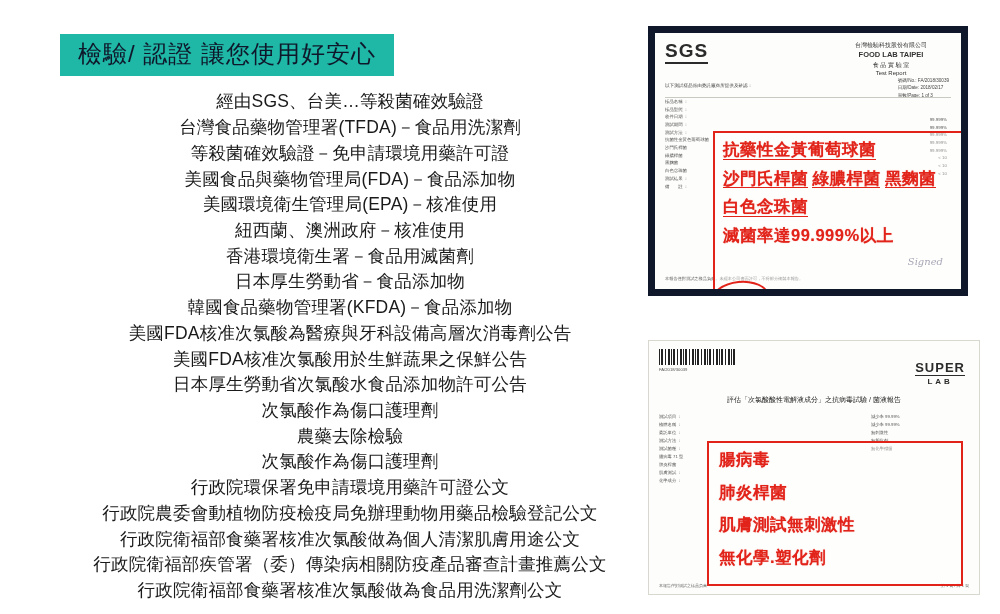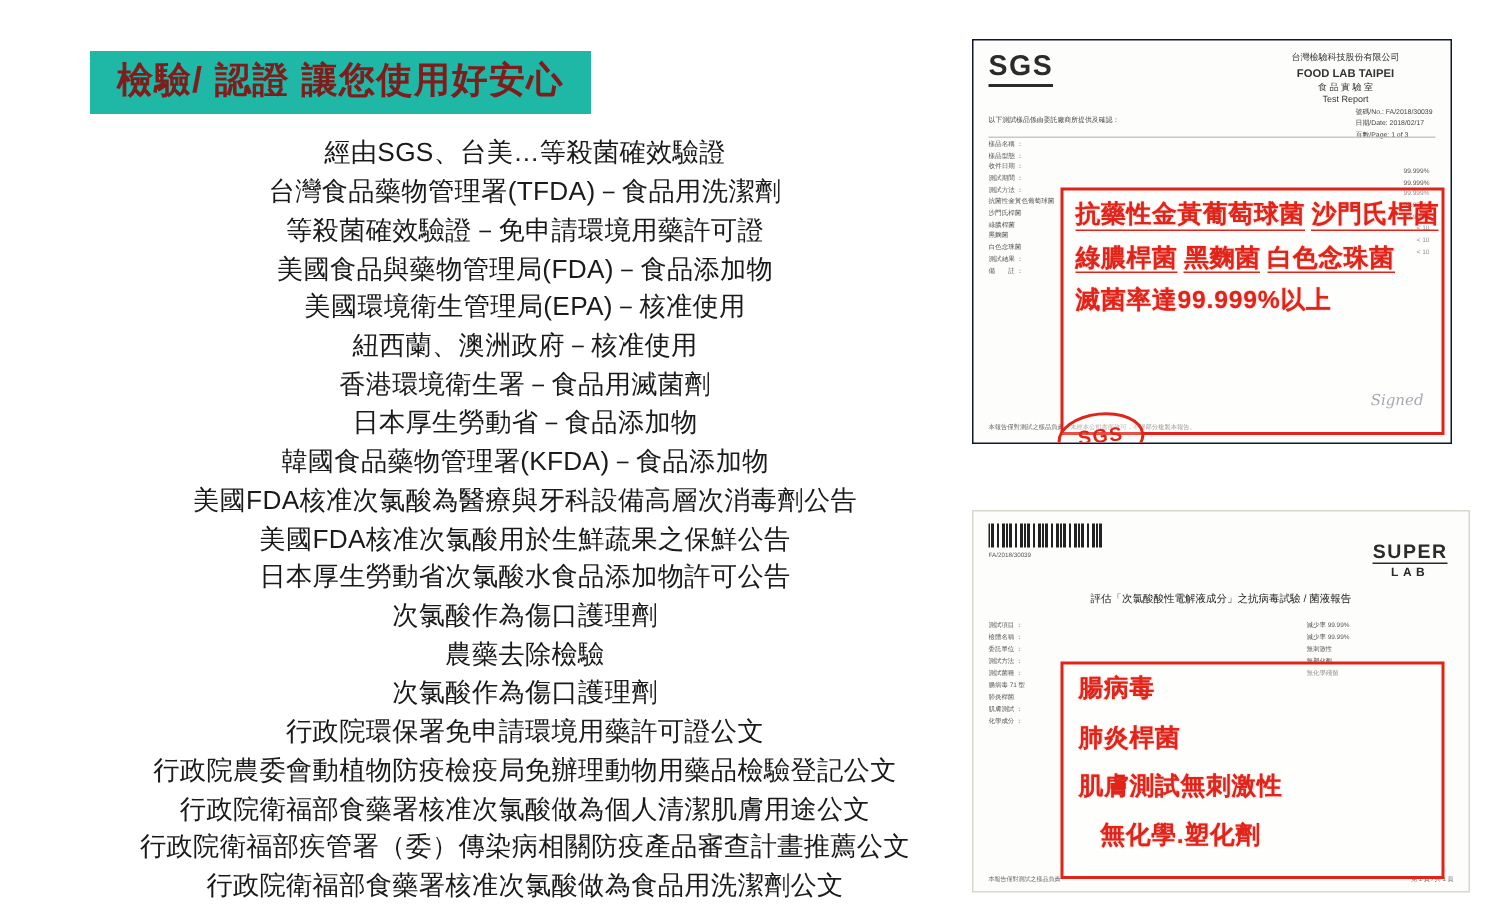--- a/index.html
+++ b/index.html
@@ -22,23 +22,23 @@
   
   .left-col {
     position: absolute;
     left: 60px;
     top: 34px;
     width: 580px;
   }
   .title-banner {
     display: inline-block;
     background: #1fb7a6;
-    color: #7f1d1d;
+    color: #0f172a;
     font-size: 24px;
-    font-weight: bold;
+    font-weight: normal;
     letter-spacing: 1px;
     padding: 7px 18px 9px 18px;
     line-height: 1.1;
     white-space: nowrap;
   }
   .cert-list {
     margin-top: 13px;
     text-align: center;
   }
   .cert-item {
@@ -56,21 +56,21 @@
     top: 26px;
     width: 320px;
   }
 
   
   .report {
     position: relative;
     width: 320px;
     height: 270px;
     background: #fdfdfb;
-    border: 1px solid #0f172a;
+    border: 7px solid #0f172a;
     box-sizing: border-box;
     overflow: hidden;
   }
   .rpt-header {
     display: flex;
     align-items: flex-start;
     padding: 8px 10px 2px 10px;
   }
   .sgs-logo {
     font-size: 19px;
@@ -316,21 +316,20 @@
     position: absolute;
     left: 70px;
     top: 110px;
   }
   .note-list2 .red-note {
     margin-bottom: 16px;
     display: block;
   }
   .note-list2 .red-note.last {
     margin-bottom: 0;
-    text-align: center;
   }
 </style>
 </head>
 <body>
 
 <div class="page">
 
   <div class="left-col">
     <div class="title-banner">檢驗/ 認證 讓您使用好安心</div>
     <div class="cert-list">

